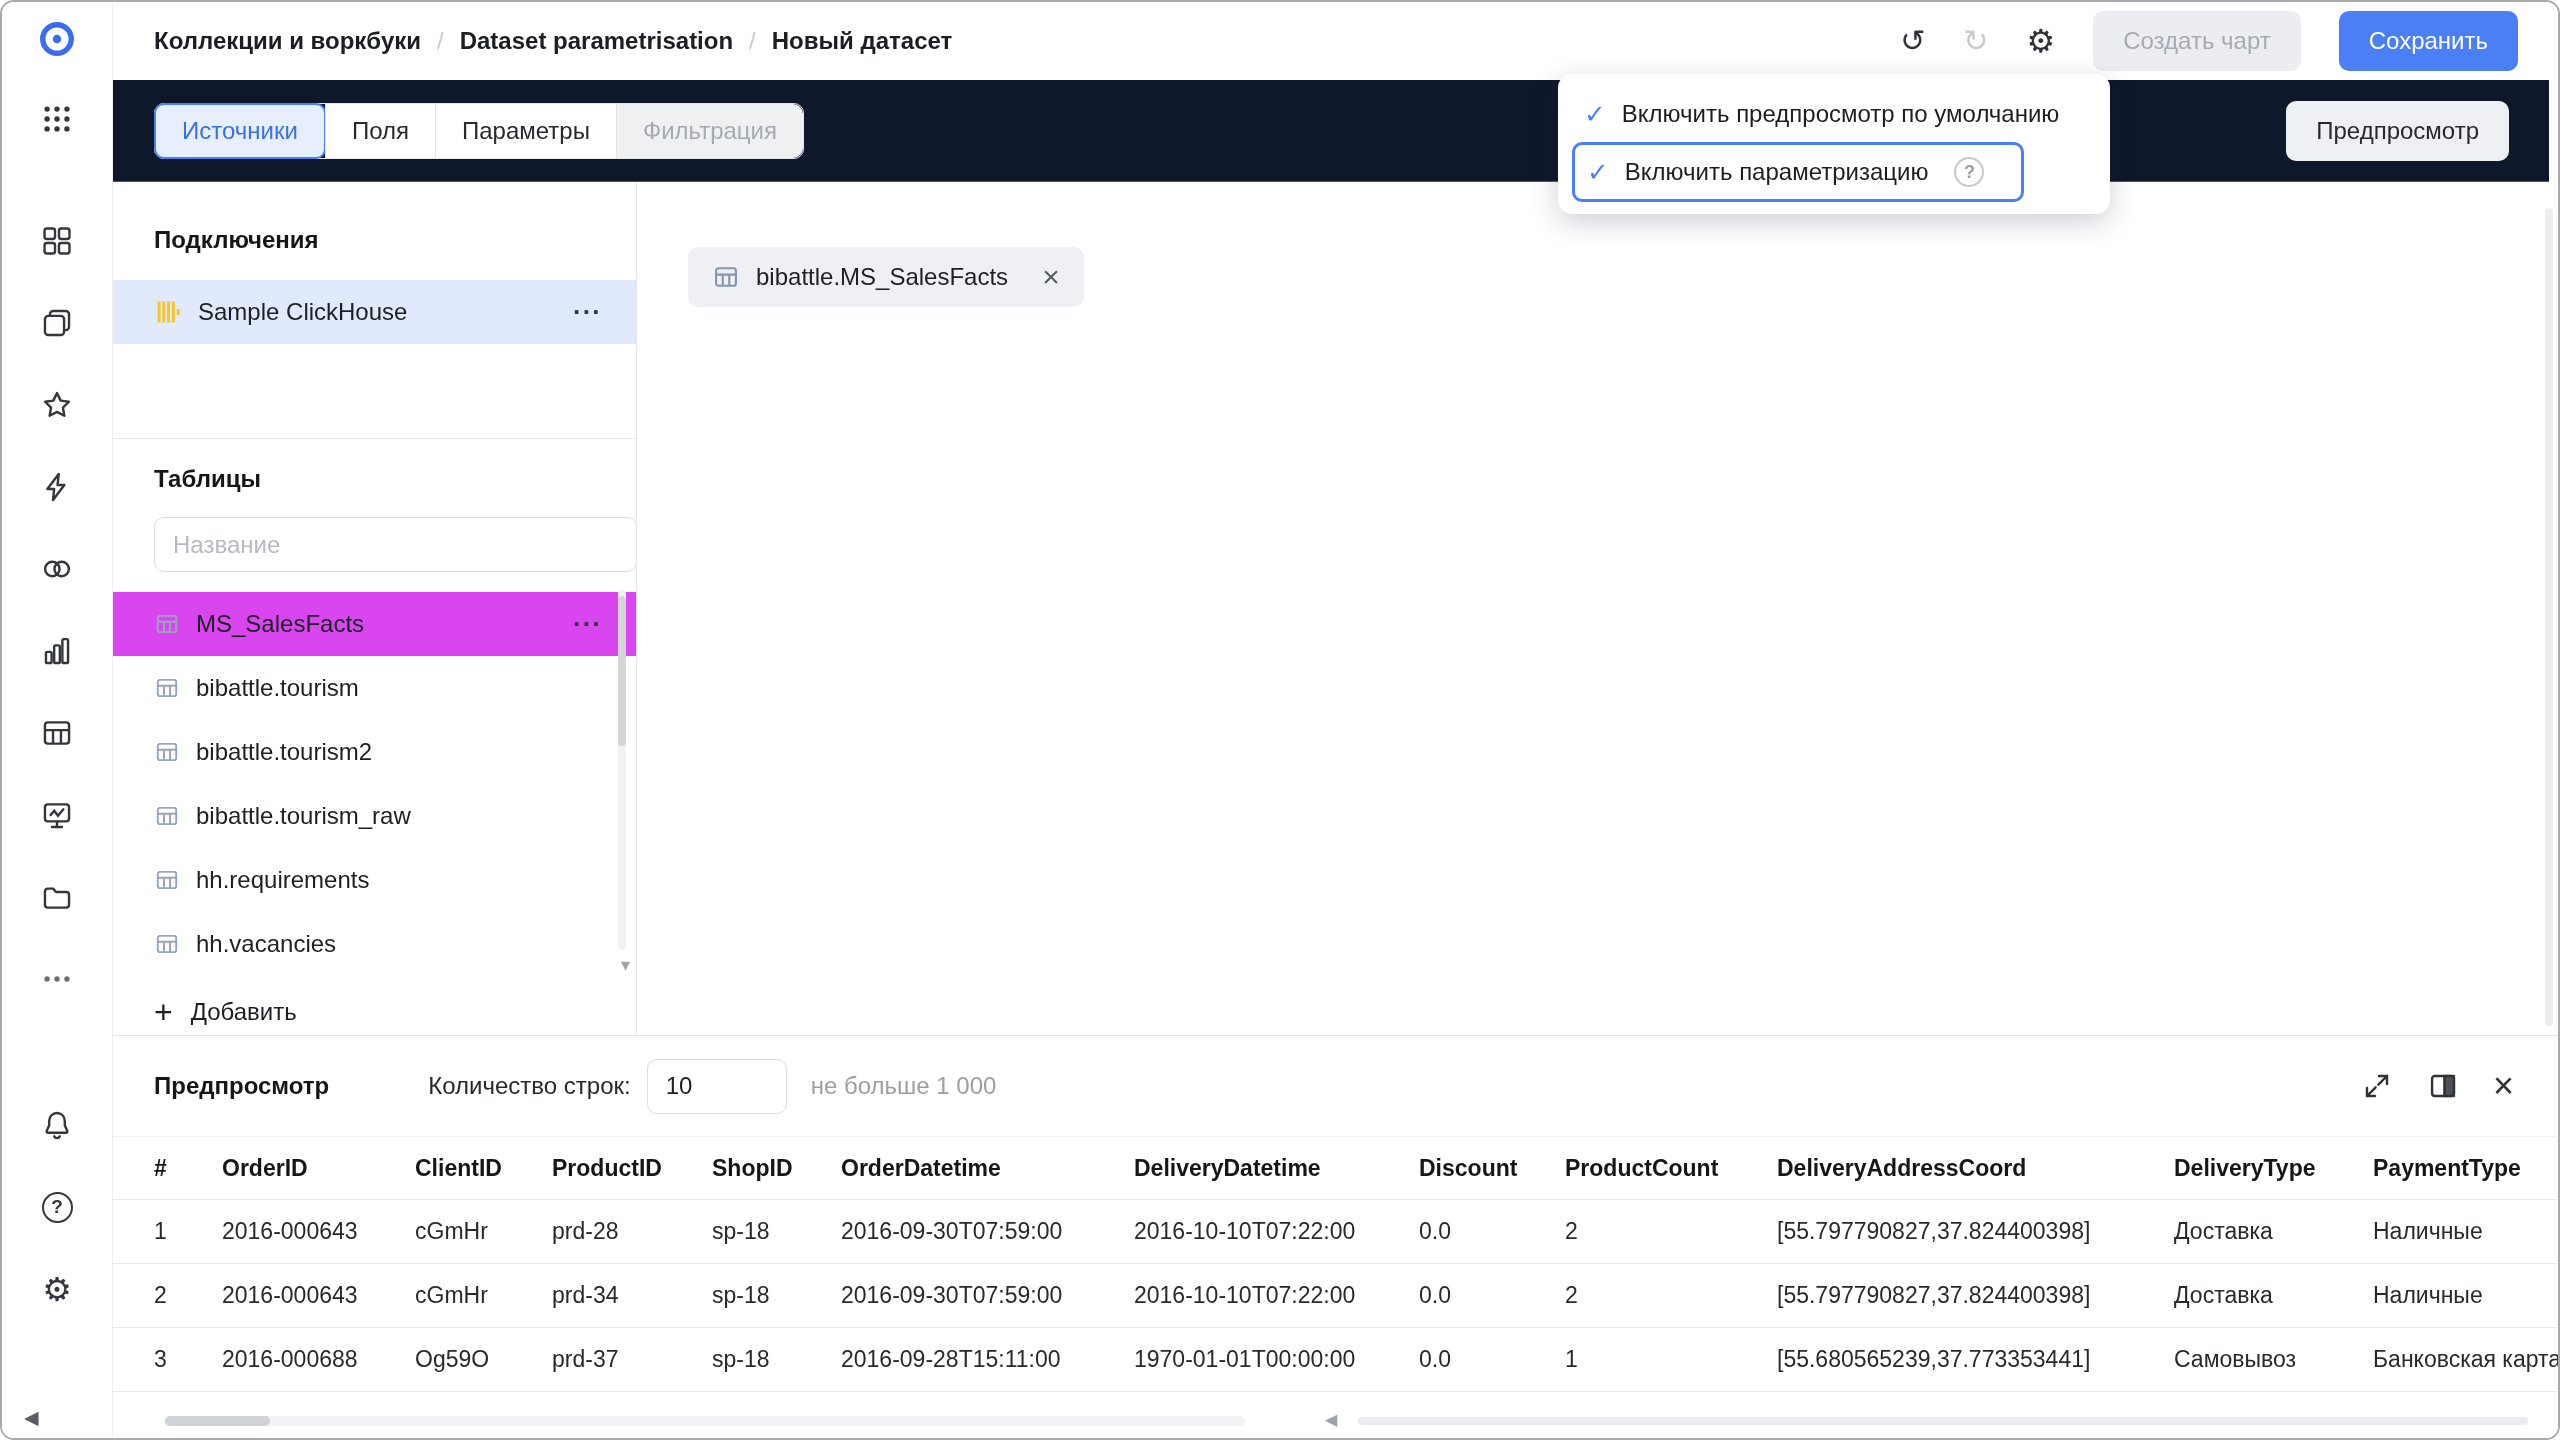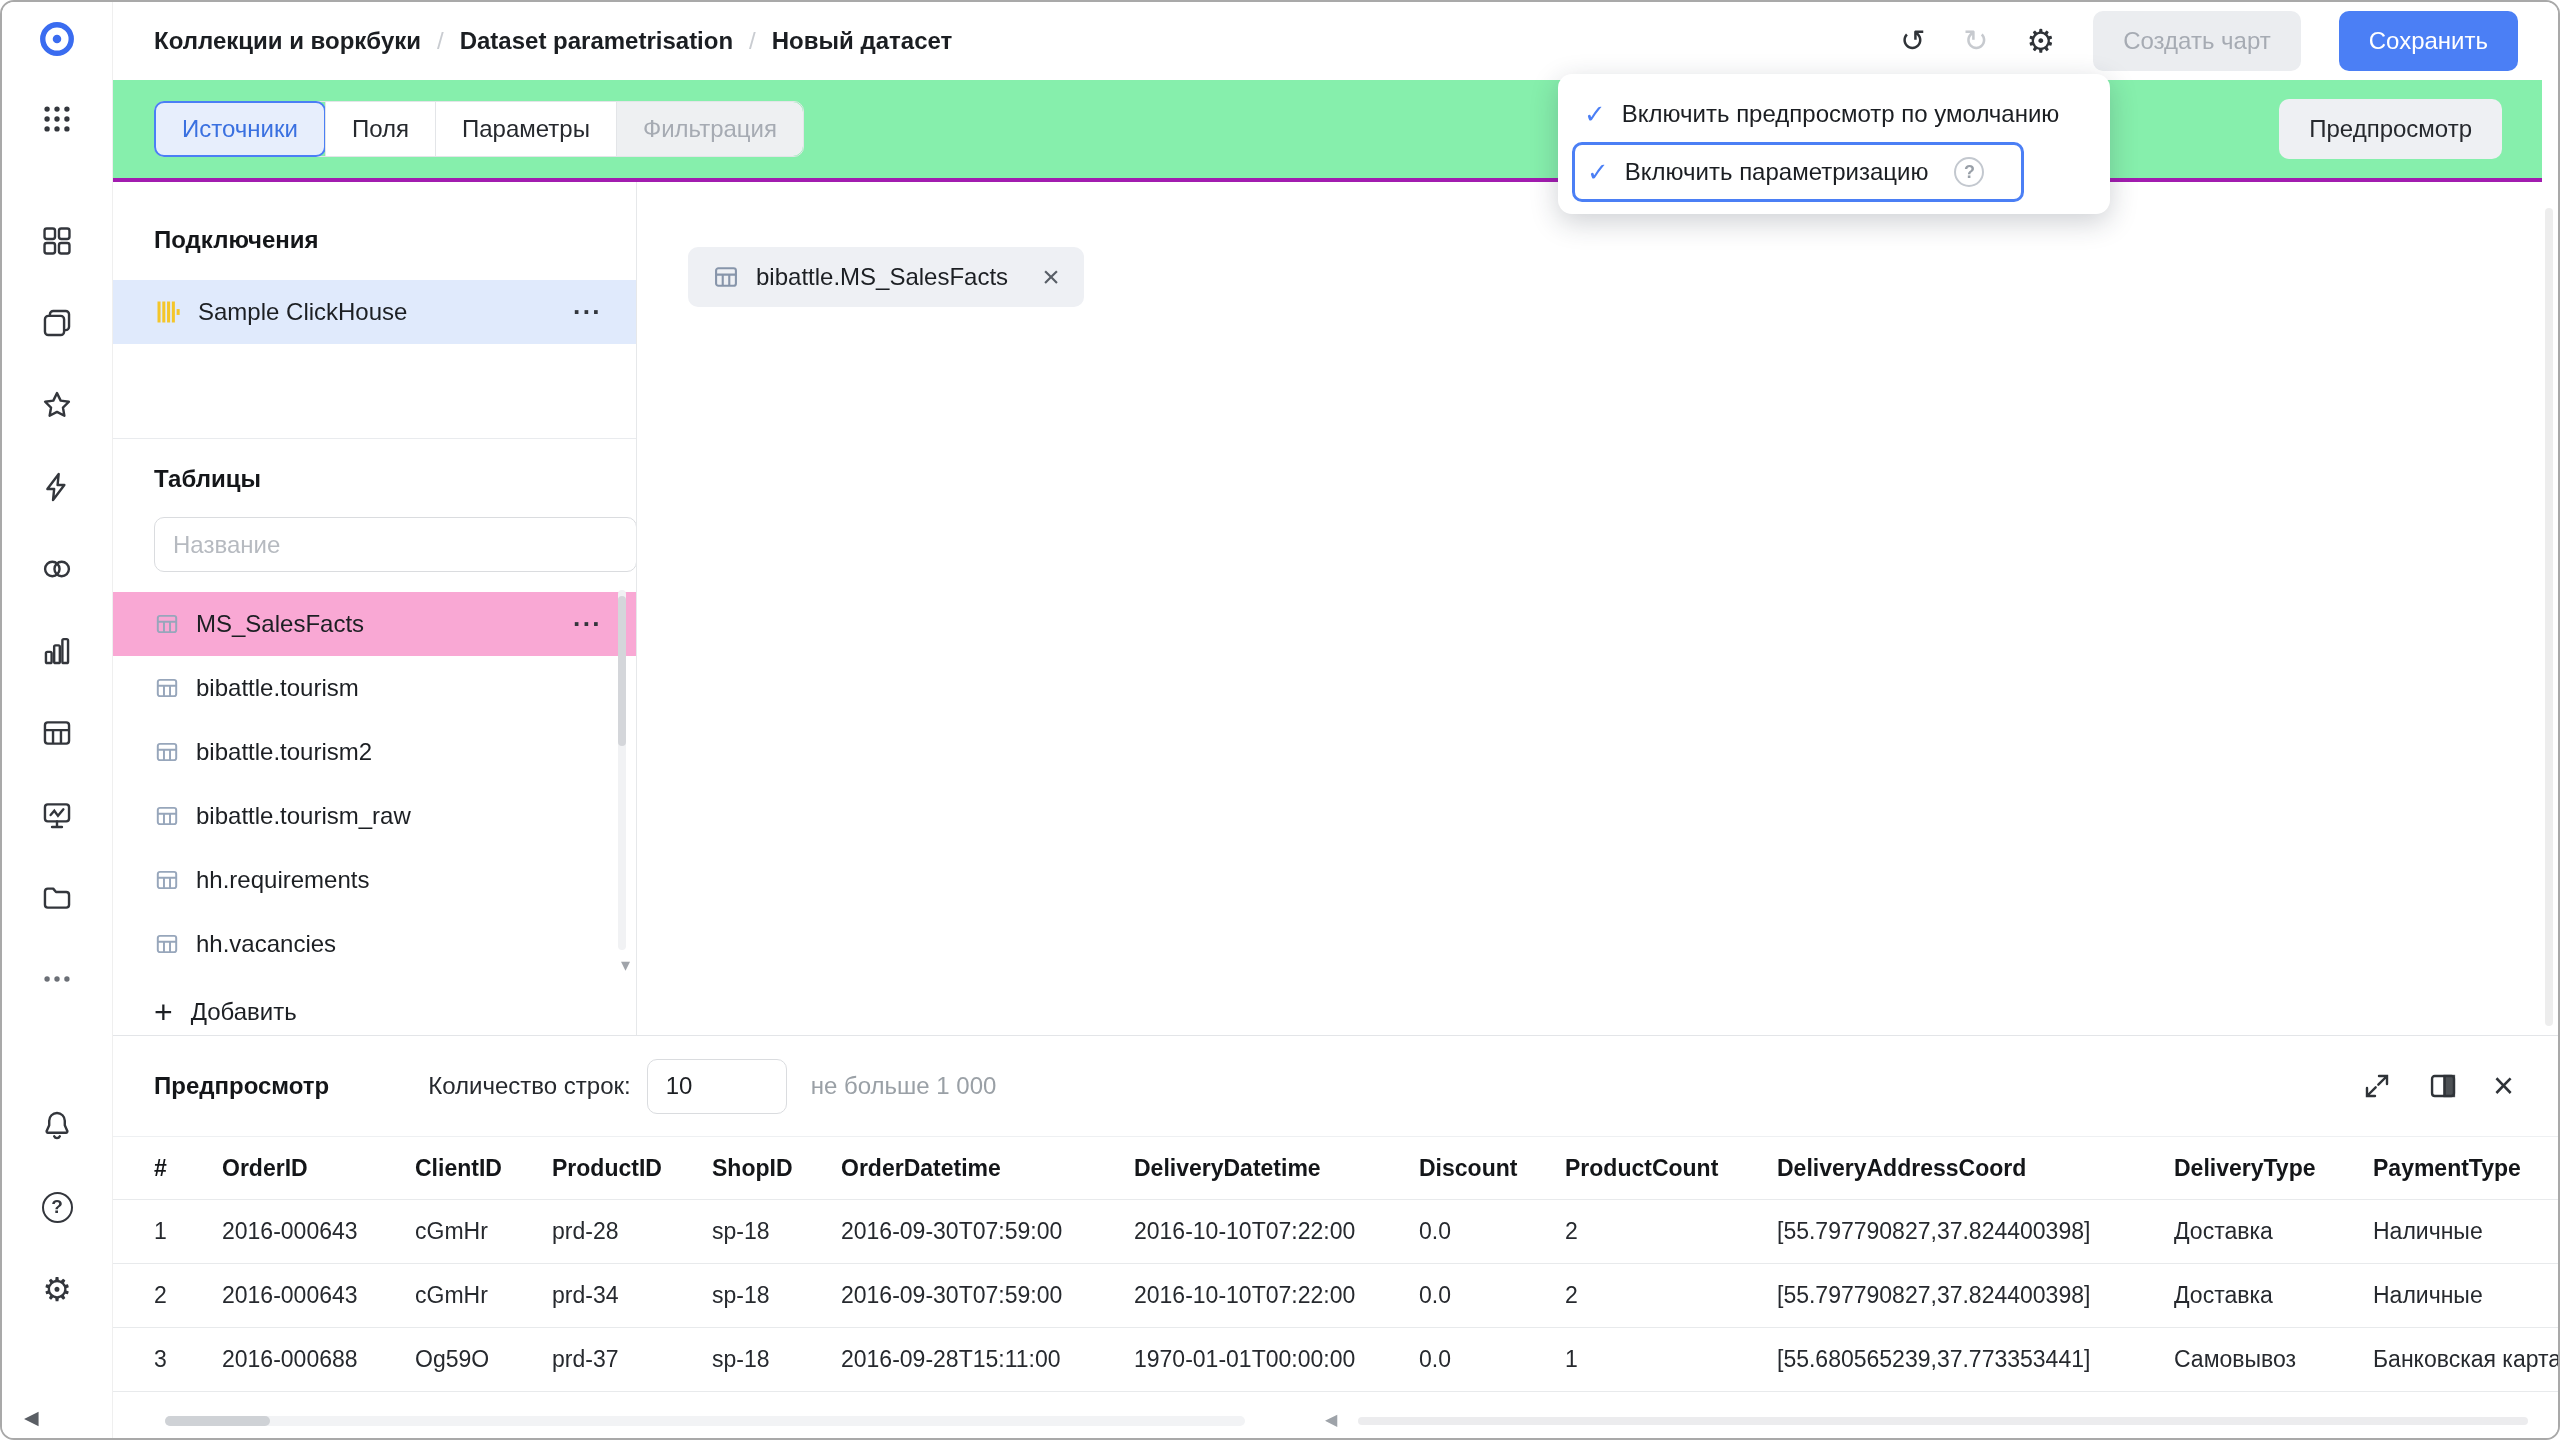--- a/index.html
+++ b/index.html
@@ -37,22 +37,22 @@
   
   .settings-popup { position:absolute; top:72px; left:1556px; width:552px; background:#fff; border-radius:14px; padding:12px 14px;
                     box-shadow:0 8px 28px rgba(30,40,60,.22); z-index:40; }
   .menu-item { display:flex; align-items:center; gap:16px; height:56px; padding:0 12px; font-size:24px; color:#1b1e22; cursor:pointer; border-radius:10px; }
   .menu-item .check { color:var(--accent,#4b7ff5); font-size:26px; font-weight:700; font-family:"DejaVu Sans",sans-serif; }
   .menu-item.focused { border:3px solid var(--accent,#4b7ff5); width:452px; height:60px; }
   .help-circle { width:30px; height:30px; border:2px solid #c3c8cf; border-radius:50%; color:#99a0a8; font-size:18px; font-weight:700;
                  display:flex; align-items:center; justify-content:center; margin-left:10px; }
 
   
-  .tabbar { position:absolute; left:111px; right:16px; top:78px; height:102px; display:flex; align-items:center; padding:0 40px 0 41px;
-            border-bottom:4px solid #a21caf; background:#86efac; }
+  .tabbar { position:absolute; left:111px; right:9px; top:78px; height:102px; display:flex; align-items:center; padding:0 40px 0 41px;
+            border-bottom:1px solid #a21caf; background:#0f172a; }
   .tab-group { display:flex; align-items:stretch; border:1px solid #e3e5e8; border-radius:10px; height:56px; }
   .tab { display:flex; align-items:center; padding:0 26px; font-size:24px; color:#26292e; cursor:pointer; background:#fff; border-left:1px solid #e3e5e8; }
   .tab:first-child { border-left:none; }
   .tab.selected { background:var(--accent-soft,#e7eefc); color:#3a70e0; border:2px solid var(--accent,#4b7ff5); border-radius:10px; margin:-1px; }
   .tab.disabled { background:#eef0f2; color:#a6abb3; border-top-right-radius:10px; border-bottom-right-radius:10px; }
   .tabbar .btn-neutral { margin-left:auto; }
 
   
   .content { position:absolute; left:111px; right:0; top:180px; bottom:403px; display:flex; }
   .left-panel { position:relative; width:524px; border-right:1px solid #e6e8ea; background:#fff; flex:none; overflow:hidden; }
@@ -60,21 +60,21 @@
   .connection-row { margin-top:26px; height:64px; display:flex; align-items:center; padding:0 34px 0 41px;
                     background:var(--connection-highlight,#e0eafc); cursor:pointer; }
   .connection-row .label { font-size:24px; color:#1c1f23; margin-left:16px; }
   .dots { margin-left:auto; font-size:26px; font-weight:700; color:#33363c; letter-spacing:1px; cursor:pointer; line-height:1; }
   .section-divider { margin-top:94px; border-top:1px solid #e9ebee; }
   .search-input { display:block; margin:24px 42px 0 41px; width:483px; height:55px; border:1.5px solid #dadcdf; border-radius:10px;
                   padding:0 18px; font-size:24px; font-family:inherit; color:#1c1f23; outline:none; }
   .search-input::placeholder { color:#b6bac0; }
   .table-list { margin-top:20px; }
   .table-row { height:64px; display:flex; align-items:center; padding:0 34px 0 41px; cursor:pointer; }
-  .table-row.selected { background:#f9a8d4; }
+  .table-row.selected { background:#d946ef; }
   .table-row .label { font-size:24px; color:#1c1f23; margin-left:16px; white-space:nowrap; }
   .table-row svg, .connection-row svg { flex:none; }
   .add-row { height:56px; margin-top:8px; display:flex; align-items:center; padding-left:41px; cursor:pointer; }
   .add-row .plus { font-size:32px; color:#1c1f23; font-weight:400; line-height:1; }
   .add-row .label { font-size:24px; color:#1c1f23; margin-left:18px; }
   .list-scrollbar { position:absolute; right:10px; top:408px; width:8px; height:360px; background:#f1f2f4; border-radius:4px; }
   .list-scrollbar .thumb { position:absolute; top:6px; left:0; width:8px; height:150px; background:#d4d6da; border-radius:4px; }
   .list-scroll-arrow { position:absolute; right:6px; top:772px; font-size:18px; color:#a0a4aa; font-family:"DejaVu Sans",sans-serif; }
 
   .canvas { position:relative; flex:1; background:#fff; overflow:hidden; }

